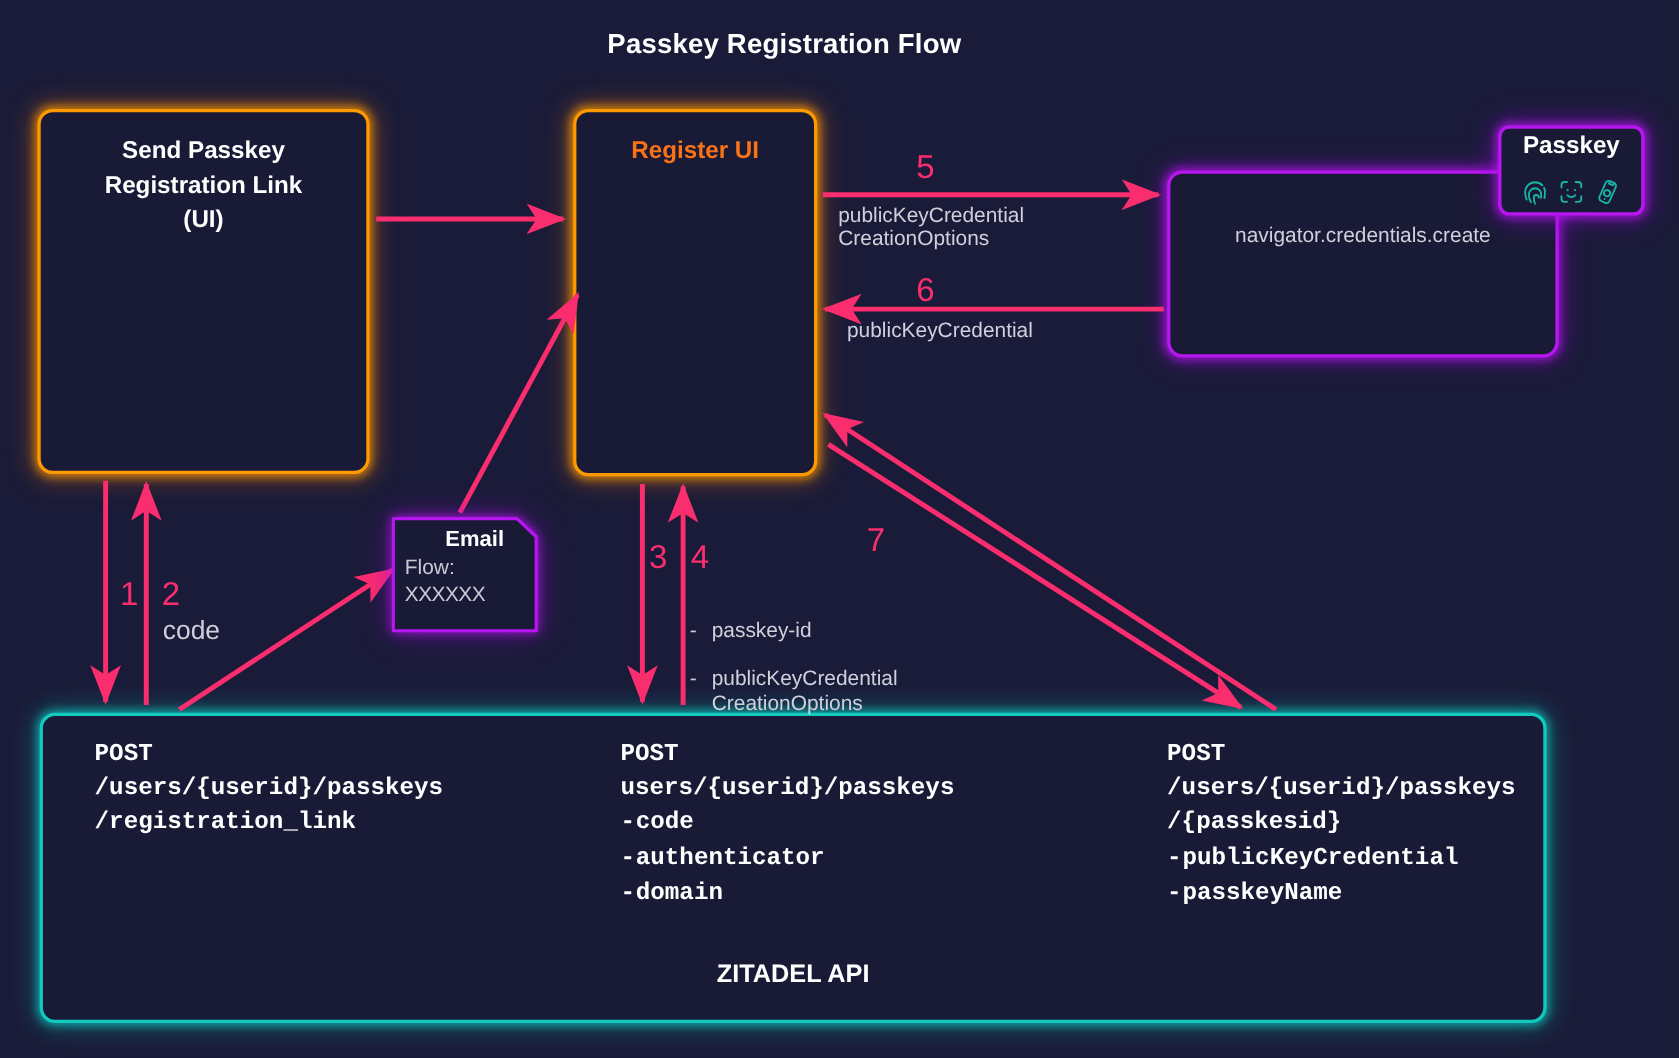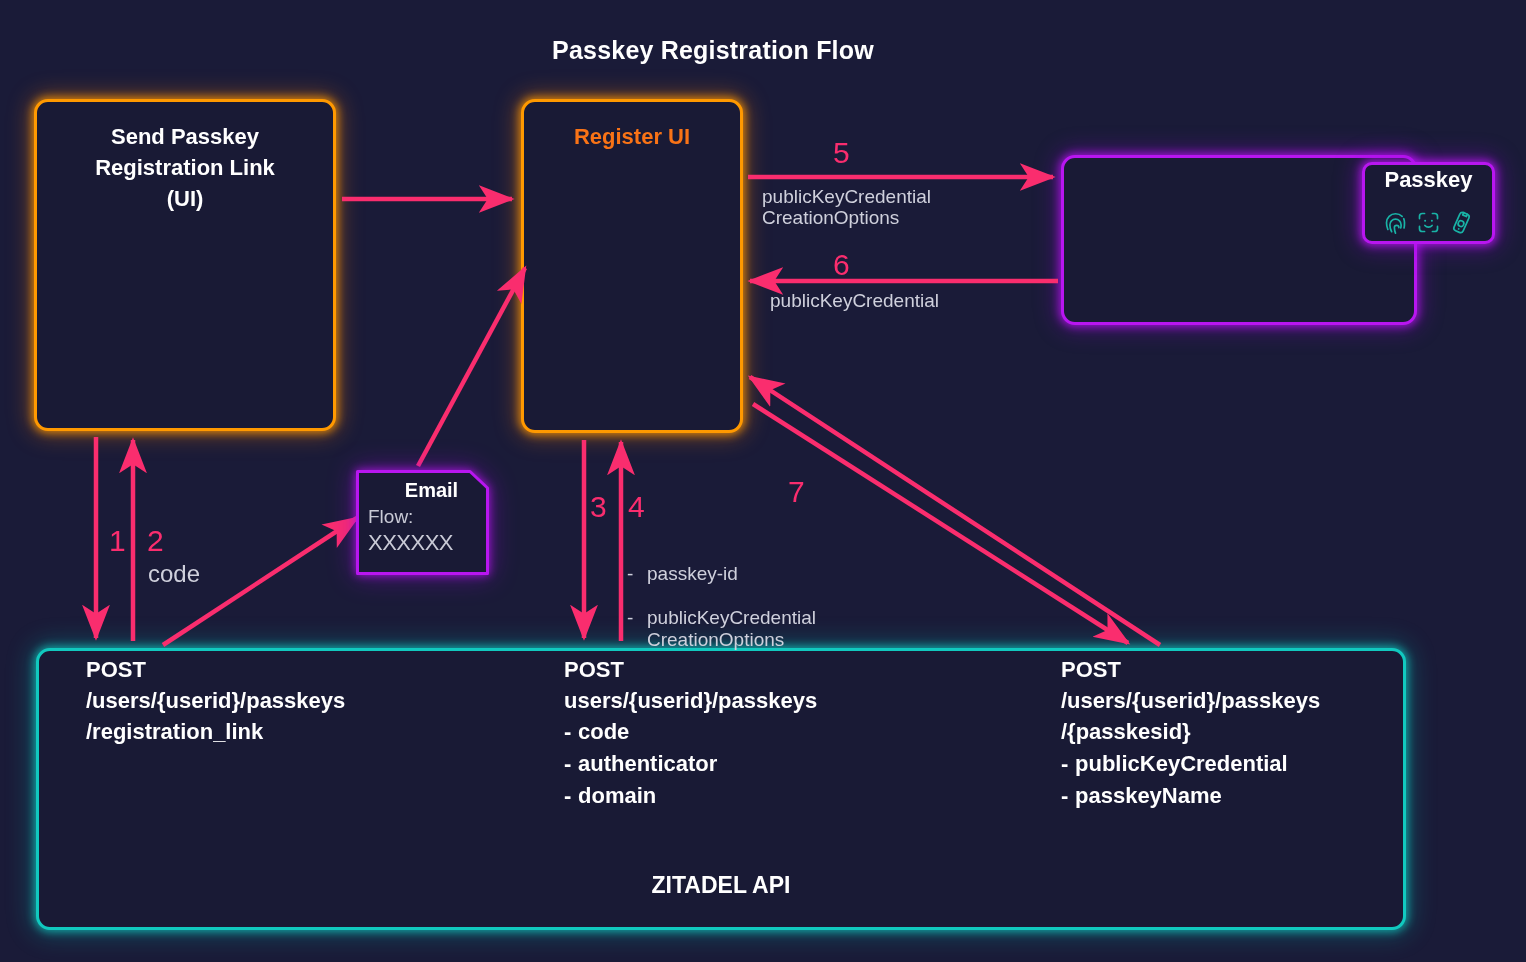--- a/index.html
+++ b/index.html
@@ -26,21 +26,21 @@
     left: 0; top: 0;
     width: 1526px;
     height: 962px;
     pointer-events: none;
     z-index: 5;
   }
 
   
   #page-title {
     position: absolute;
-    left: 0; top: 36px;
+    left: 0; top: 26px;
     width: 1426px;
     text-align: center;
     font-size: 25px;
     font-weight: bold;
     letter-spacing: 0.2px;
     color: #ffffff;
   }
 
   
   .neon-box {
@@ -135,21 +135,20 @@
   #badge-passkey {
     position: absolute;
     left: 1362px; top: 114px;
     width: 133px; height: 82px;
     border-radius: 10px;
     border: 3px solid #b816f0;
     background: #191a35;
     box-shadow: 0 0 9px 2px rgba(184,22,240,0.8), 0 0 22px 6px rgba(150,0,220,0.35);
     z-index: 7;
     box-sizing: border-box;
-    margin-top: 48px;
   }
   #passkey-label {
     position: absolute;
     left: 0; top: 2px;
     width: 100%;
     text-align: center;
     font-size: 22px;
     font-weight: bold;
     color: #ffffff;
   }
@@ -188,43 +187,44 @@
   }
   #email-code-label {
     position: absolute;
     left: 12px; top: 36px;
     font-size: 19px;
     color: #c9cad6;
   }
   #email-code-value {
     position: absolute;
     left: 12px; top: 60px;
-    font-size: 22px;
+    font-size: 19px;
     color: #c9cad6;
     letter-spacing: -0.5px;
   }
 
   
   #box-zitadel {
     left: 36px; top: 648px;
     width: 1370px; height: 282px;
   }
   #zitadel-label {
     position: absolute;
     left: 0; bottom: 28px;
     width: 100%;
     text-align: center;
     font-size: 23px;
     font-weight: bold;
     color: #ffffff;
   }
   .api-block {
     position: absolute;
-    top: 3px;
-    color: #ffffff;
+    top: 19px;
+    color: #ffffff;
+    font-family: Liberation Mono, monospace;
   }
   .api-block .verb,
   .api-block .path {
     font-size: 22px;
     font-weight: bold;
     line-height: 1.42;
     white-space: pre-line;
   }
   .api-block ul {
     margin: 0;
@@ -326,20 +326,21 @@
     <div id="send-link-title">Send Passkey
 Registration Link
 (UI)</div>
   </div>
 
   <div id="box-register-ui" class="neon-box orange">
     <div id="register-ui-title">Register UI</div>
   </div>
 
   <div id="box-browser-api" class="neon-box purple">
+    <div id="browser-api-sub">navigator.credentials.create</div>
   </div>
 
   <div id="badge-passkey">
     <div id="passkey-label">Passkey</div>
     <div id="passkey-icons">
       <span>
         <svg width="27" height="27" viewBox="0 0 24 24" fill="none" stroke="#19b3a6" stroke-width="1.5" stroke-linecap="round">
           <path d="M12 21.5c-.7-1.6-1-3.3-1-5 0-1.1.9-2 2-2s2 .9 2 2"></path>
           <path d="M8.6 20.2C7.6 18.4 7 16.3 7 14.2 7 11.4 9.2 9 12 9s5 2.4 5 5.2c0 .9-.1 1.8-.3 2.6"></path>
           <path d="M5.2 18.2C4.4 16.2 4 14.2 4 12.2 4 7.7 7.6 4.2 12 4.2c2.3 0 4.4.9 5.9 2.4"></path>

